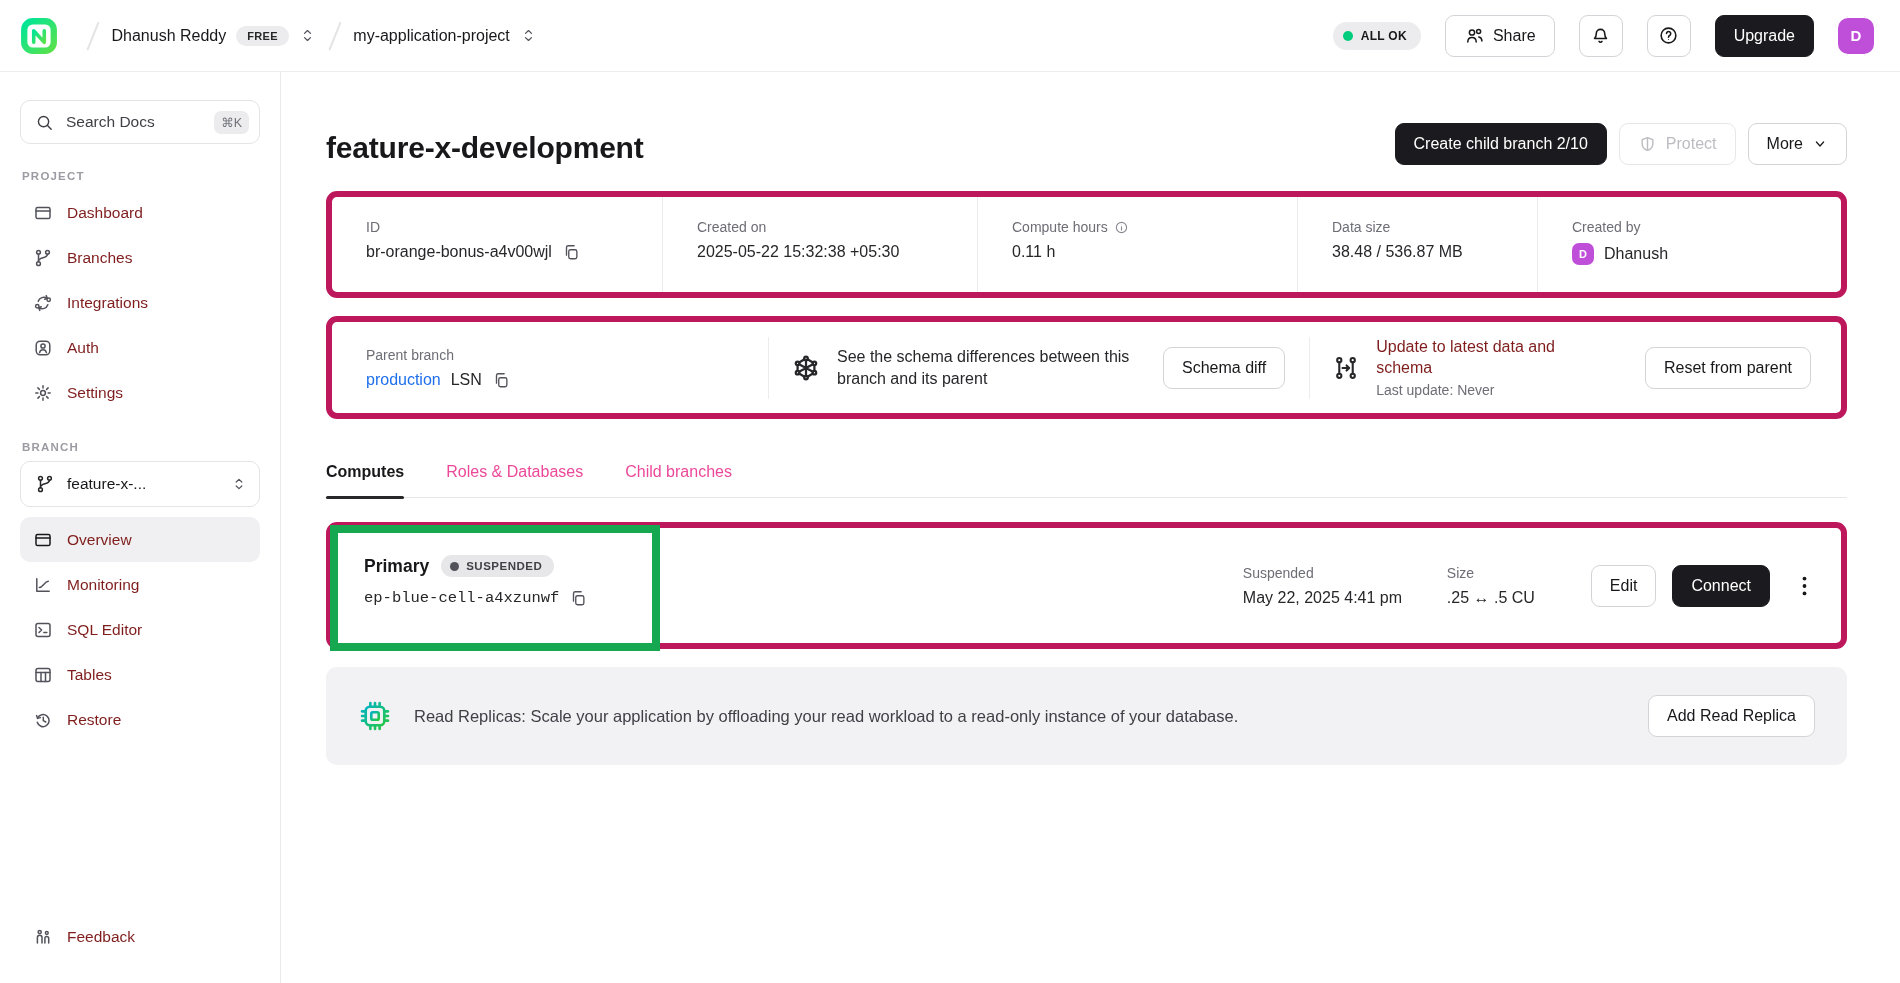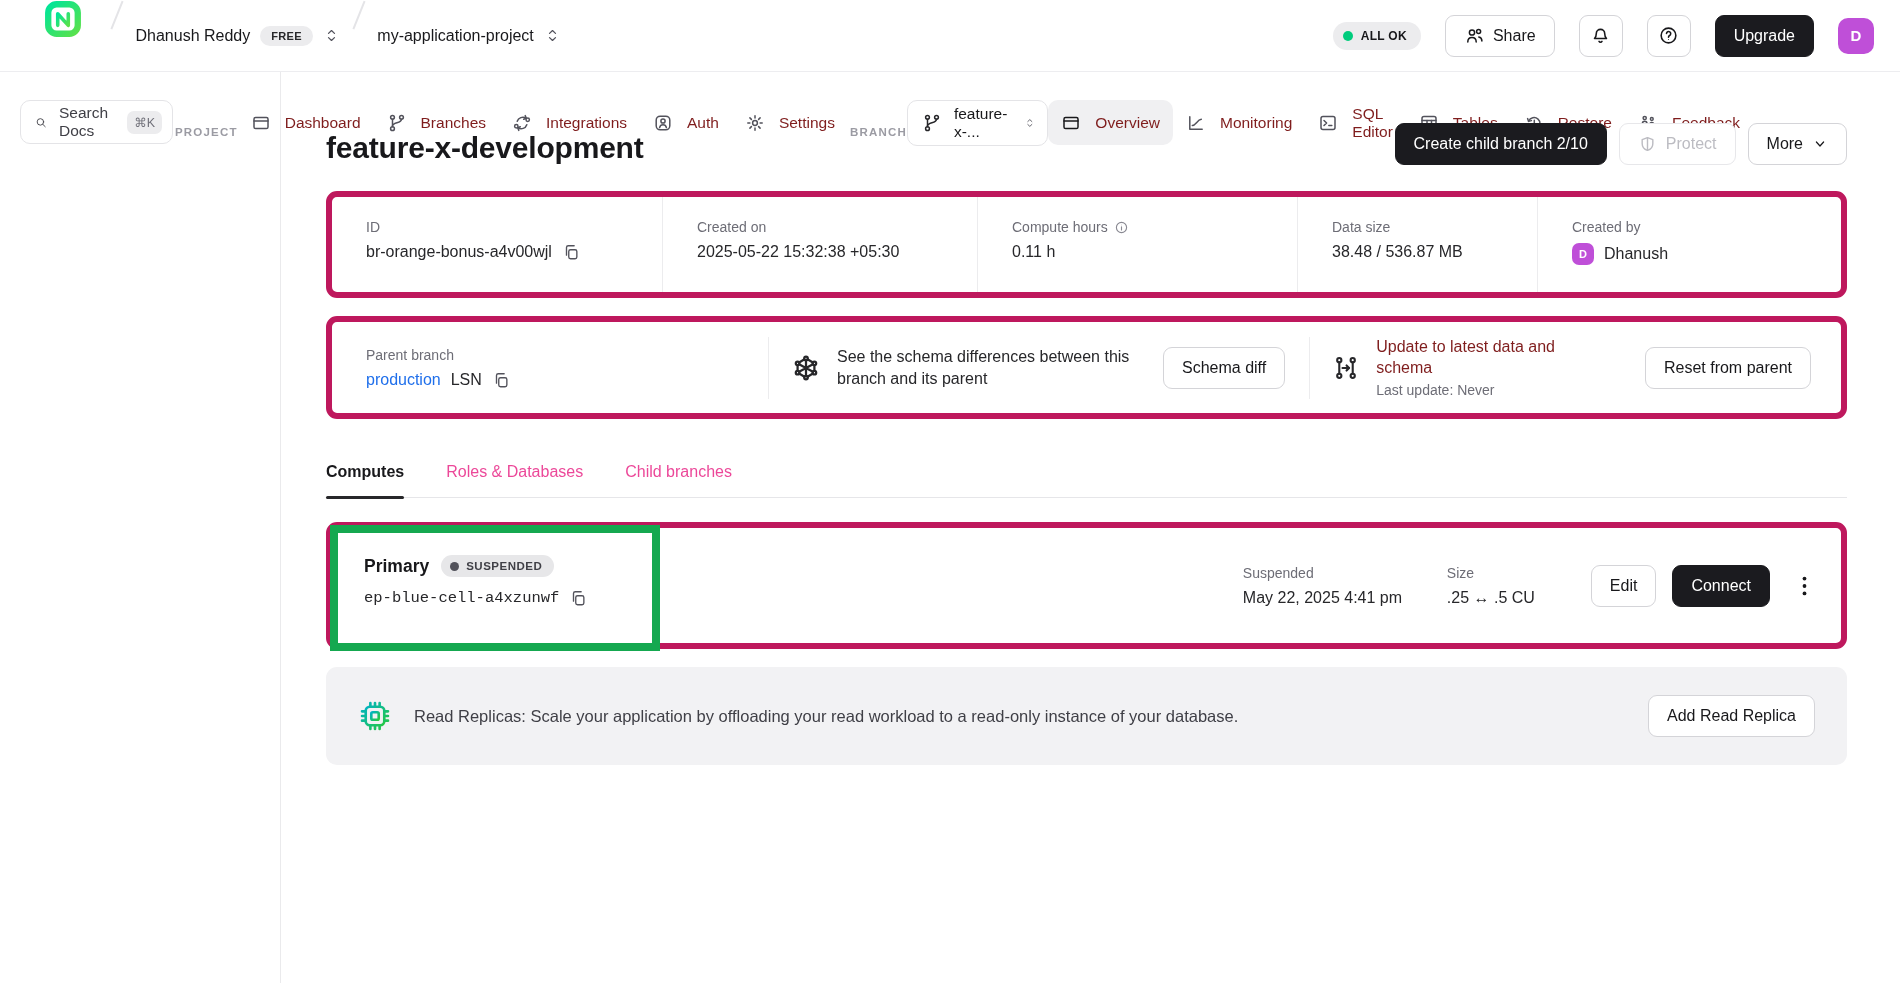--- a/index.html
+++ b/index.html
@@ -2,21 +2,21 @@
 <html><head>
 <meta charset="utf-8">
 <style>
   * { margin:0; padding:0; box-sizing:border-box; }
   html,body { width:1900px; height:983px; overflow:hidden; background:#fff;
     font-family:"Liberation Sans", sans-serif; color:#18181b; }
   svg { display:block; }
   .ic { stroke:currentColor; fill:none; stroke-width:1.5; stroke-linecap:round; stroke-linejoin:round; }
 
   
-  .header { height:72px; display:flex; padding:0 26px 0 44px;
+  .header { height:72px; display:flex; align-items:center; padding:0 26px 0 20px;
     border-bottom:1px solid #ededf0; }
   .logo { width:38px; height:38px; margin-right:16px; }
   .slash { width:1.5px; height:30px; background:#e4e4e7; transform:rotate(22deg); margin:0 18px; }
   .crumb { display:flex; align-items:center; gap:10px; font-size:16px; font-weight:500; cursor:pointer; }
   .pill { background:#ececee; border-radius:999px; font-size:11px; font-weight:700;
     padding:4px 11px; color:#27272a; letter-spacing:.3px; }
   .sorticon { color:#52525b; }
   .hright { margin-left:auto; display:flex; align-items:center; gap:24px; }
   .status-pill { display:flex; align-items:center; gap:8px; background:#ececee; border-radius:999px;
     padding:7px 14px 7px 10px; font-size:12px; font-weight:700; letter-spacing:.3px; cursor:pointer; }
@@ -25,21 +25,21 @@
     font-size:16px; font-weight:500; font-family:inherit; cursor:pointer; background:#fff;
     border:1px solid #d4d4d8; color:#18181b; padding:0 18px; height:42px; white-space:nowrap; }
   .btn-dark { background:#1b1b1f; border-color:#1b1b1f; color:#fff; }
   .icon-btn { width:44px; padding:0; }
   .avatar { width:36px; height:36px; border-radius:10px; background:#bf4fd8; color:#fff;
     display:flex; align-items:center; justify-content:center; font-size:15px; font-weight:700; cursor:pointer; }
 
   
   .app { display:flex; height:911px; }
   .sidebar { width:281px; border-right:1px solid #eaeaec; padding:28px 20px 24px 20px;
-    display:flex; flex-direction:row; flex-shrink:0; }
+    display:flex; flex-direction:column; flex-shrink:0; }
   .main { flex:1; padding:0 53px 0 45px; }
 
   
   .search-box { display:flex; align-items:center; gap:12px; border:1px solid #e4e4e7; border-radius:10px;
     height:44px; padding:0 10px 0 14px; color:#3f3f46; cursor:pointer; }
   .search-box .lbl { font-size:15.5px; }
   .kbd { margin-left:auto; background:#ececee; color:#71717a; border-radius:7px; font-size:12.5px;
     padding:4px 7px; }
   .sec-label { font-size:11.5px; font-weight:600; letter-spacing:1.2px; color:#9b9ba3; margin:26px 0 8px 2px; }
   .side-item { display:flex; align-items:center; gap:14px; height:45px; padding:0 13px; border-radius:10px;

